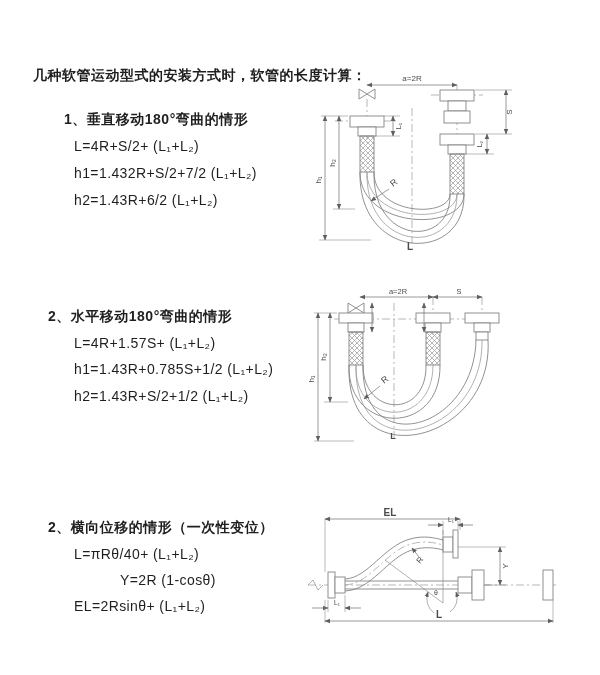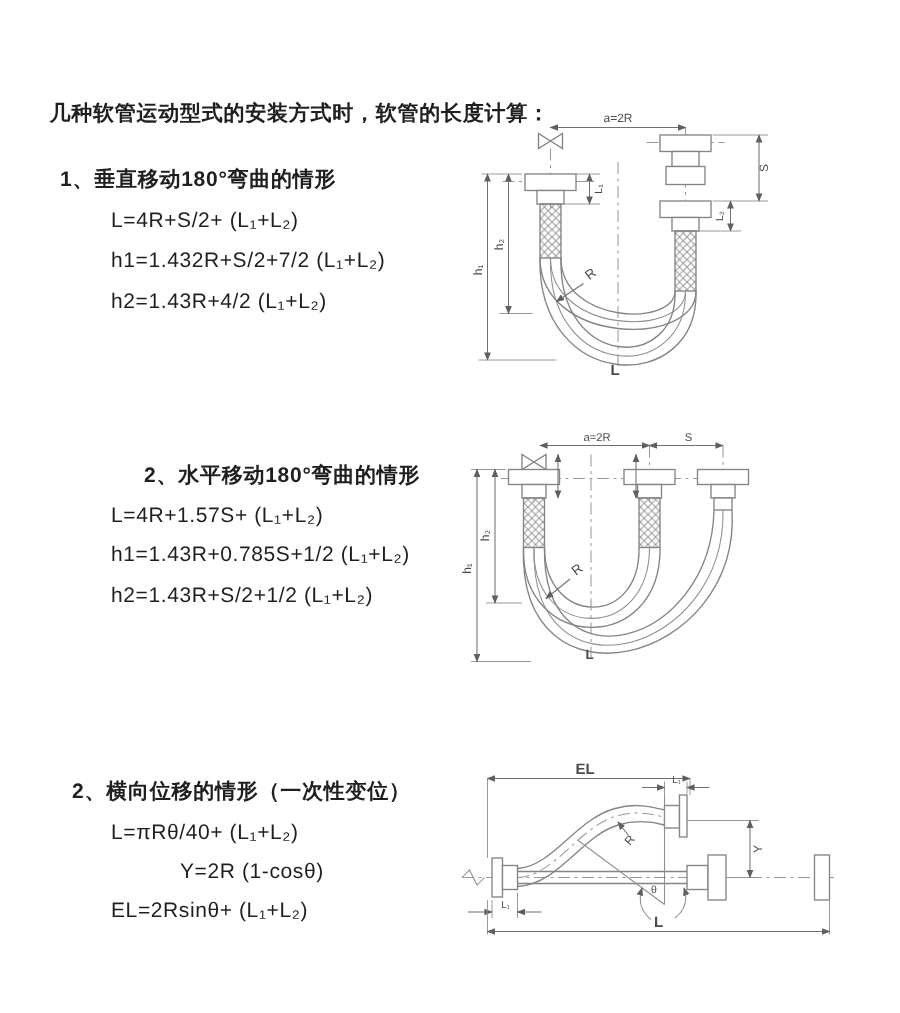--- a/index.html
+++ b/index.html
@@ -31,24 +31,24 @@
       <path d="M0,1 L10,5 L0,9 z" fill="#5f5f5f"></path>
     </marker>
     <pattern id="braidpat" width="5" height="5" patternUnits="userSpaceOnUse">
       <path d="M0,5 L5,0 M0,0 L5,5" stroke="#9a9a9a" stroke-width="0.7"></path>
     </pattern>
   </defs>
 </svg>
 
 <div class="abs doc-title">几种软管运动型式的安装方式时，软管的长度计算：</div>
 
-<div class="abs sec-heading" style="left:40px;top:111px;">1、垂直移动180°弯曲的情形</div>
+<div class="abs sec-heading" style="left:64px;top:111px;">1、垂直移动180°弯曲的情形</div>
 <div class="abs formula" style="left:74px;top:138px;">L=4R+S/2+ (L₁+L₂)</div>
 <div class="abs formula" style="left:74px;top:165px;">h1=1.432R+S/2+7/2 (L₁+L₂)</div>
-<div class="abs formula" style="left:74px;top:192px;">h2=1.43R+4/2 (L₁+L₂)</div>
+<div class="abs formula" style="left:74px;top:192px;">h2=1.43R+6/2 (L₁+L₂)</div>
 
 <svg style="left:313px;top:68px;" width="272" height="192" viewBox="0 0 272 192">
 
   <line class="cl" x1="54" y1="31" x2="54" y2="75"></line>
   <line class="cl" x1="144" y1="17" x2="144" y2="75"></line>
   <line class="cl" x1="99" y1="40" x2="99" y2="178"></line>
   <line class="cl" x1="22" y1="53" x2="86" y2="53"></line>
   <line class="cl" x1="118" y1="27" x2="170" y2="27"></line>
 
   <line class="dim" x1="54" y1="17" x2="144" y2="17" marker-start="url(#ma)" marker-end="url(#ma)"></line>
@@ -95,21 +95,21 @@
   <line class="dim" x1="174" y1="66" x2="174" y2="86" marker-start="url(#ma)" marker-end="url(#ma)"></line>
   <text x="199" y="44" font-size="8" text-anchor="middle" transform="rotate(-90 199 44)">S</text>
   <text x="169" y="76" font-size="7" text-anchor="middle" transform="rotate(-90 169 76)">L₂</text>
 
   <line class="dim" x1="76" y1="121" x2="58" y2="133" marker-end="url(#ma)"></line>
   <text x="80" y="119" font-size="9" transform="rotate(-38 80 119)">R</text>
 
   <text x="97" y="182" font-size="10" text-anchor="middle" font-weight="bold">L</text>
 </svg>
 
-<div class="abs sec-heading" style="left:48px;top:308px;margin-left:48px;">2、水平移动180°弯曲的情形</div>
+<div class="abs sec-heading" style="left:48px;top:308px;">2、水平移动180°弯曲的情形</div>
 <div class="abs formula" style="left:74px;top:335px;">L=4R+1.57S+ (L₁+L₂)</div>
 <div class="abs formula" style="left:74px;top:361px;">h1=1.43R+0.785S+1/2 (L₁+L₂)</div>
 <div class="abs formula" style="left:74px;top:388px;">h2=1.43R+S/2+1/2 (L₁+L₂)</div>
 
 <svg style="left:312px;top:283px;" width="285" height="172" viewBox="0 0 285 172">
 
   <line class="cl" x1="44" y1="30" x2="44" y2="52"></line>
   <line class="cl" x1="121" y1="14" x2="121" y2="52"></line>
   <line class="cl" x1="170" y1="14" x2="170" y2="52"></line>
   <line class="cl" x1="82" y1="20" x2="82" y2="158"></line>

